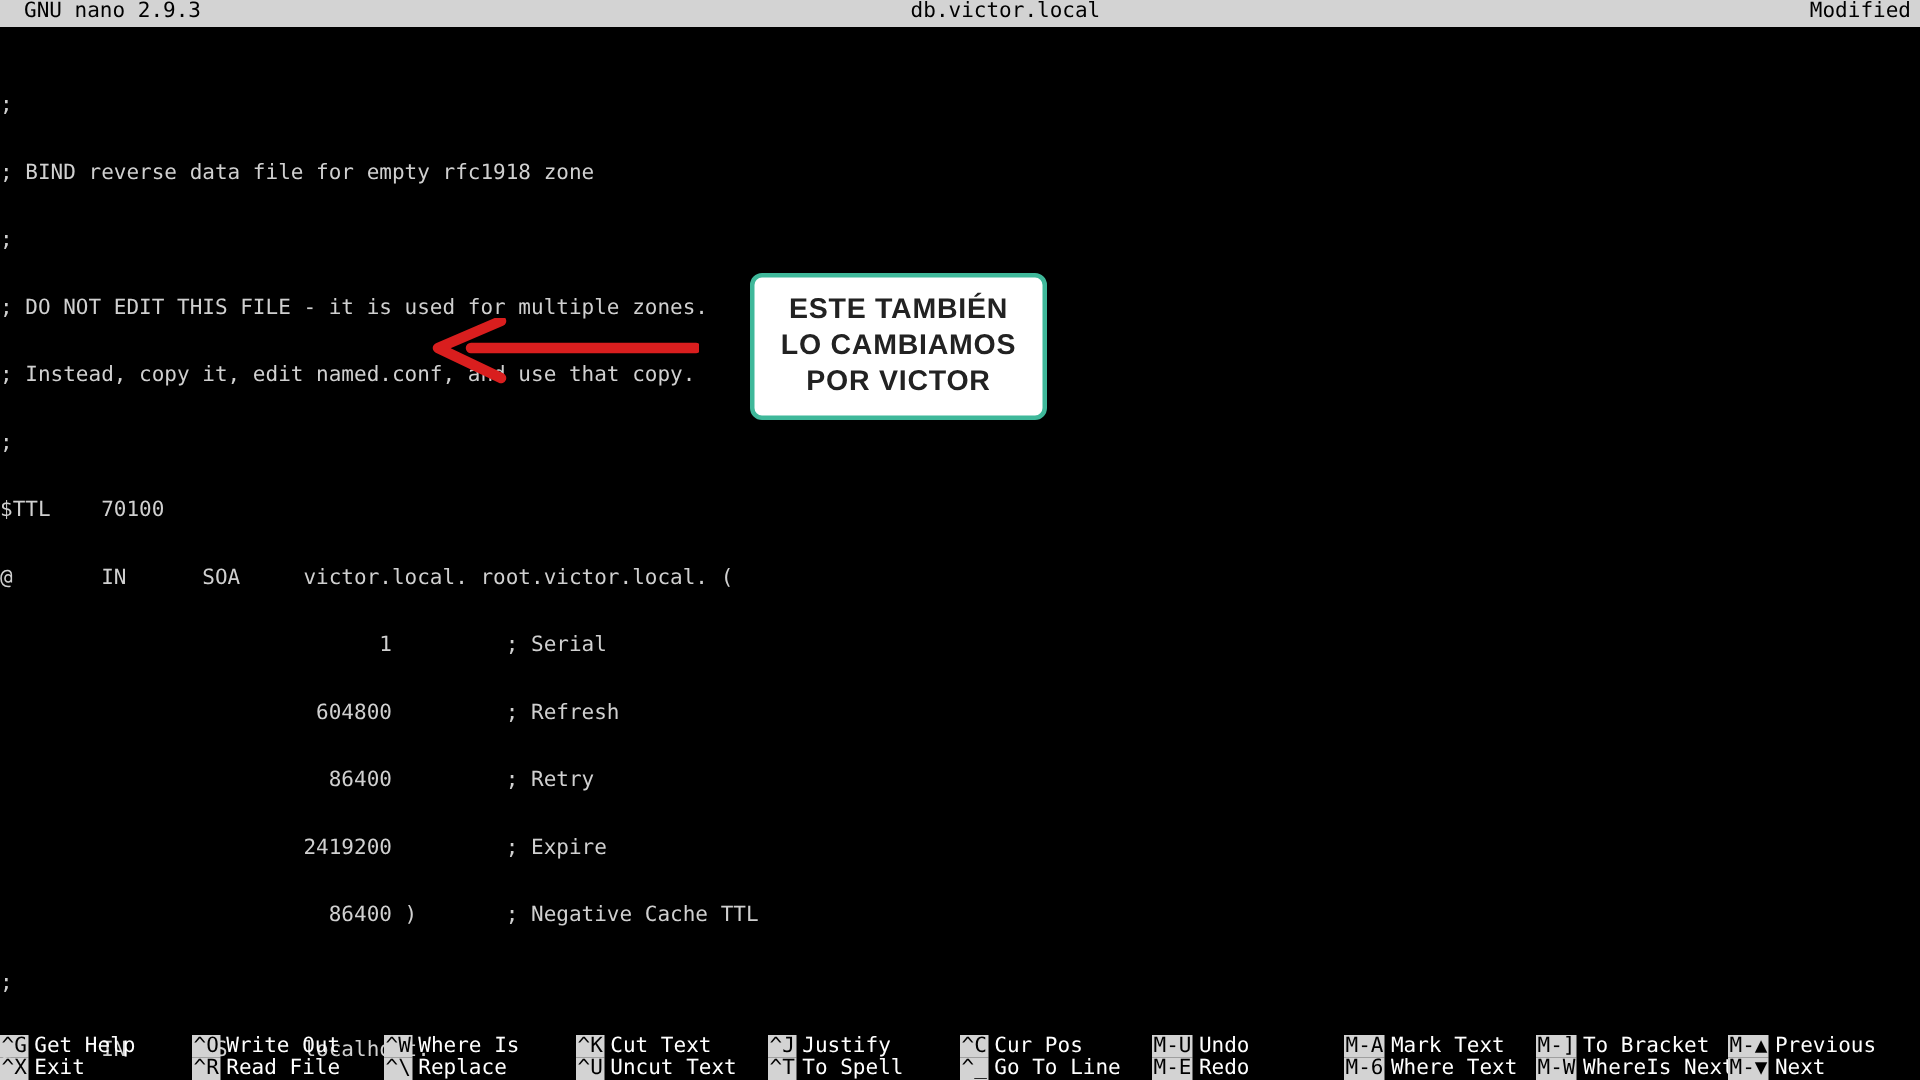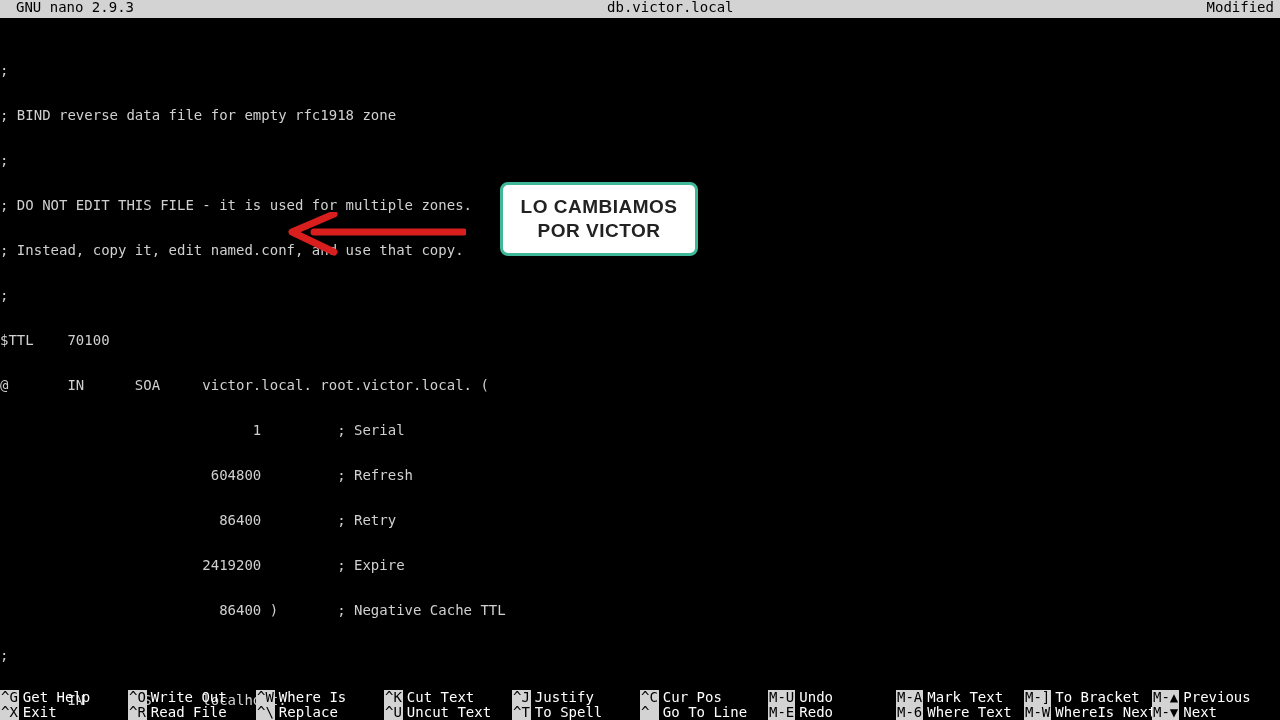--- a/index.html
+++ b/index.html
@@ -113,20 +113,21 @@
   <div class="editor-line">@       IN      NS      localhost.</div>
   
 </div>
 
 <svg class="arrow" viewBox="0 0 180 44">
   <path d="M 178 20 L 28 20" stroke="#d91e1e" stroke-width="7" fill="none" stroke-linecap="round"></path>
   <path d="M 48 2 L 6 20 L 48 40" stroke="#d91e1e" stroke-width="7" fill="none" stroke-linecap="round" stroke-linejoin="round"></path>
 </svg>
 
 <div class="annotation-box">
+  <div>ESTE TAMBIÉN</div>
   <div>LO CAMBIAMOS</div>
   <div>POR VICTOR</div>
 </div>
 
 <div class="shortcuts">
   <div class="shortcut-row">
     <div class="sc">
         <span class="key">^G</span>
         <span class="lbl">Get Help</span>
       </div>

